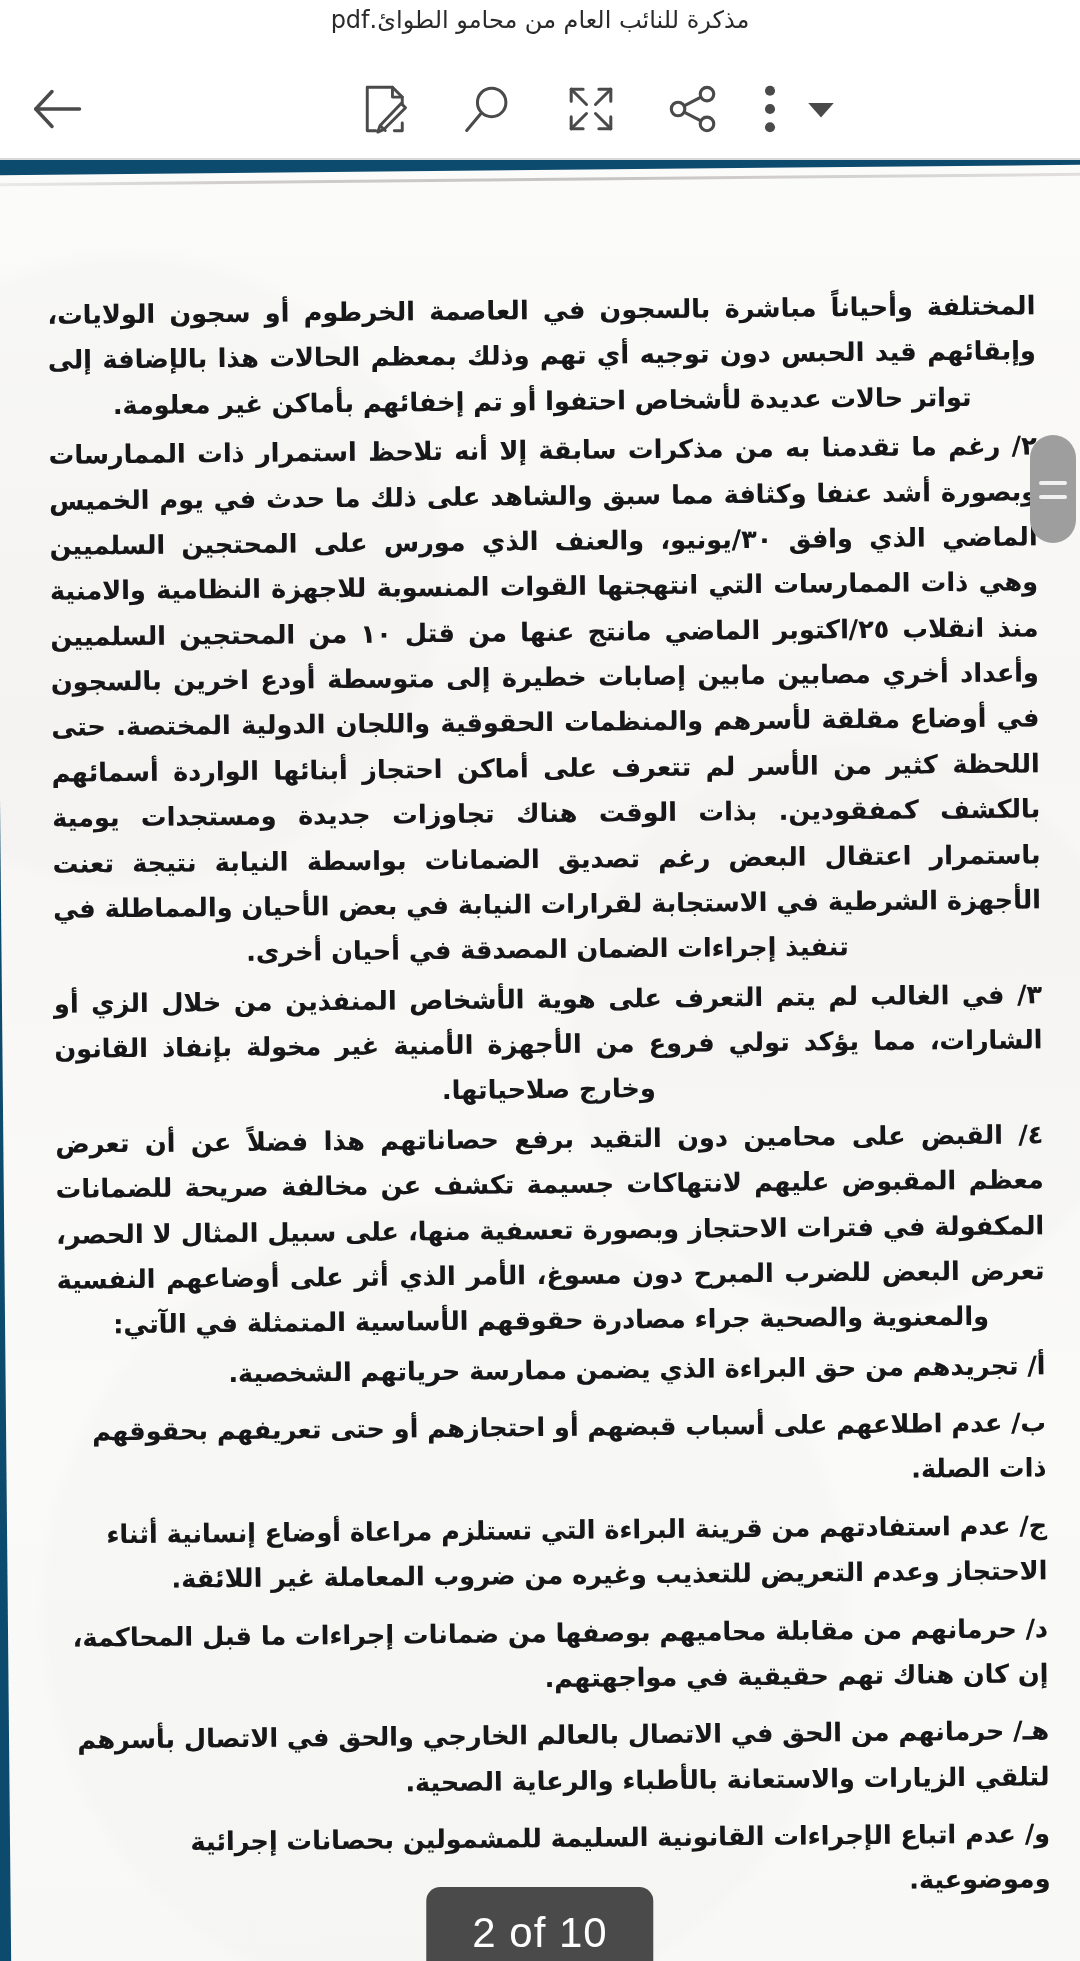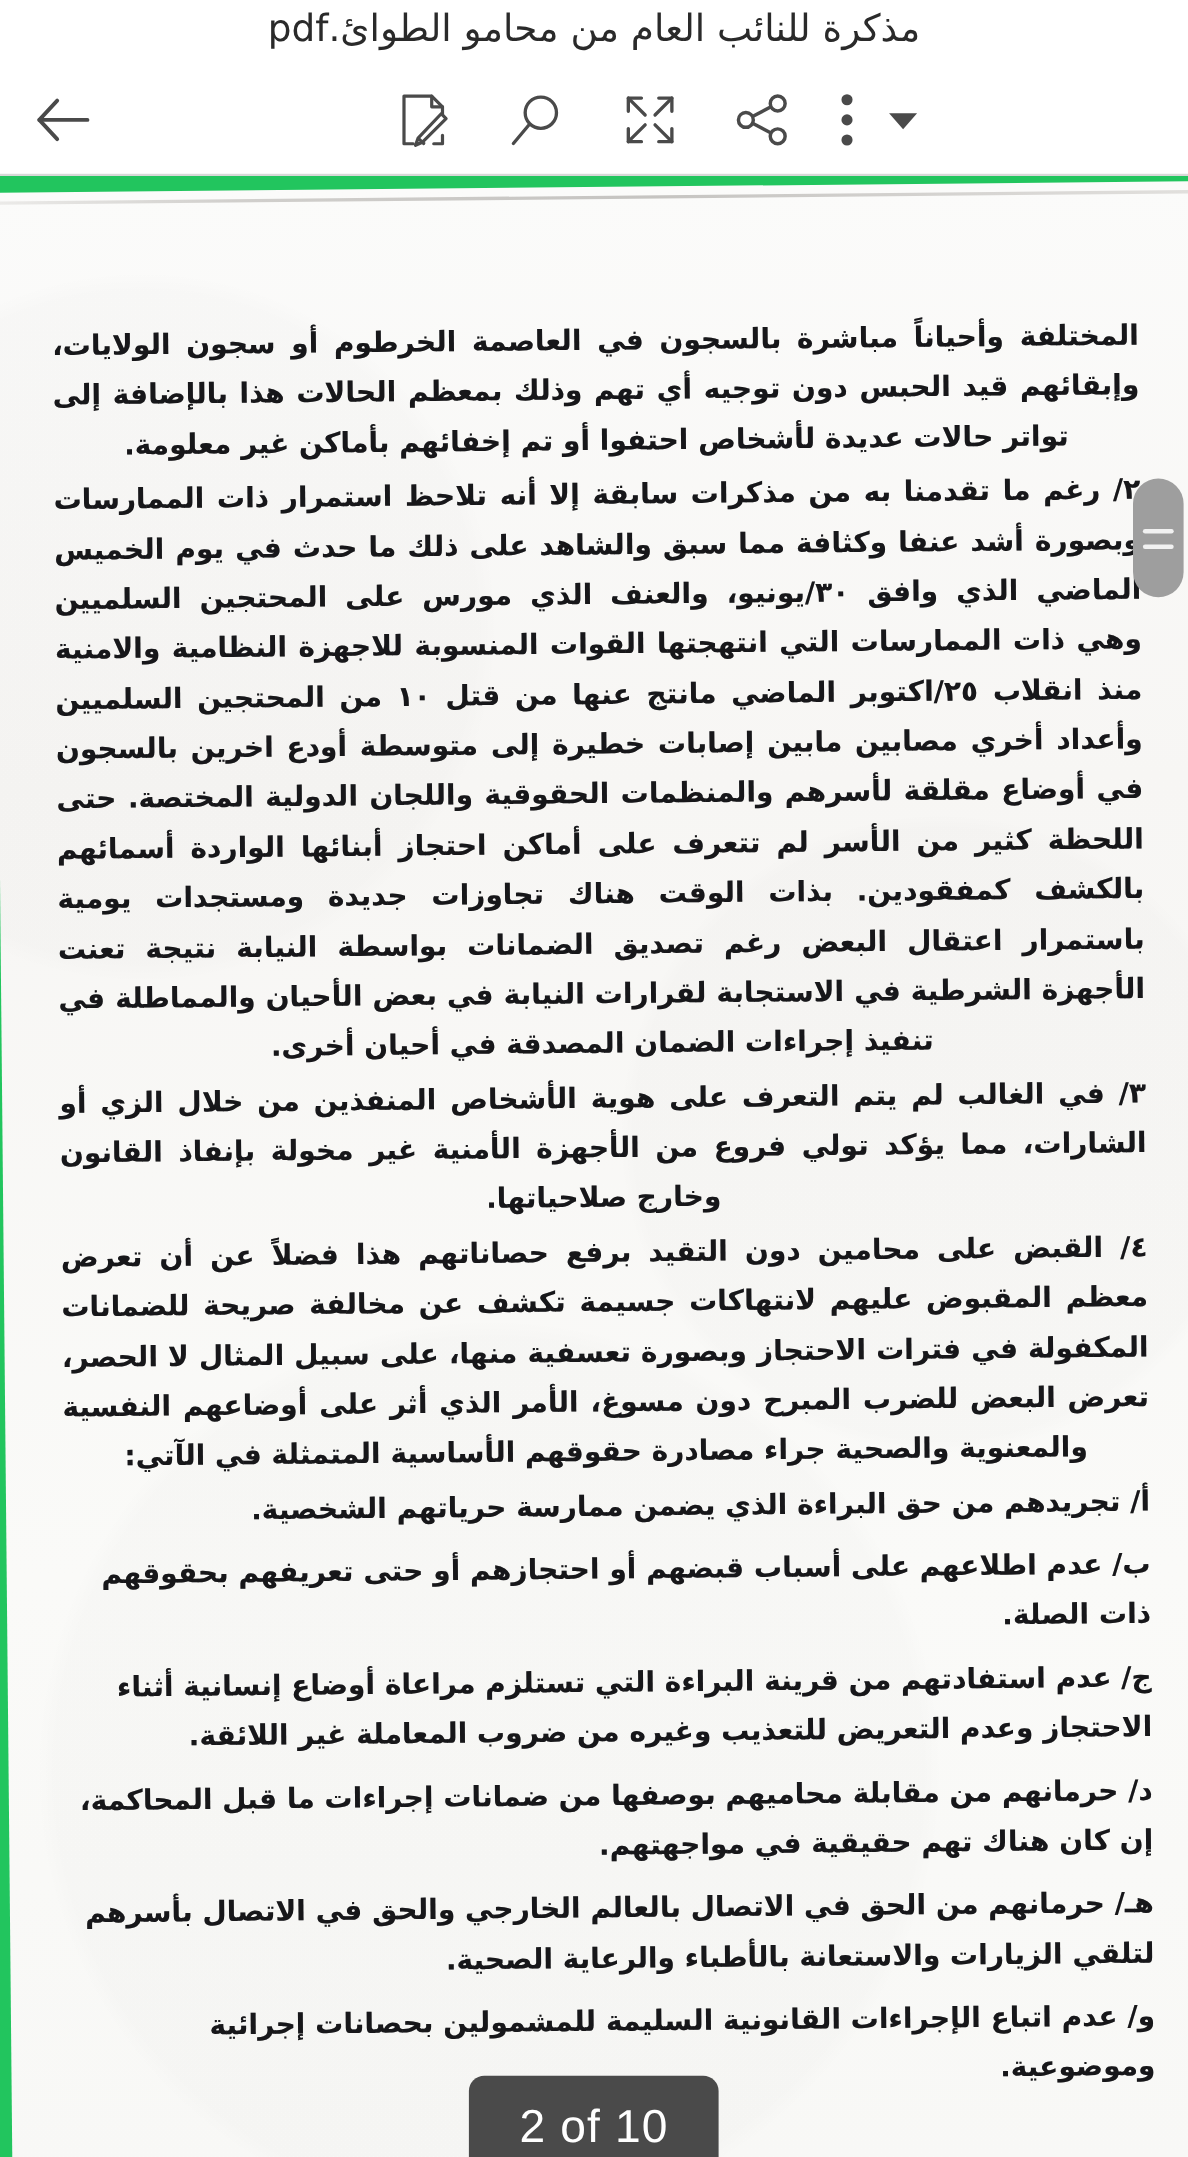--- a/index.html
+++ b/index.html
@@ -22,21 +22,21 @@
     background: #ffffff;
     position: relative;
     box-sizing: border-box;
   }
   .appbar-title {
     position: absolute;
     top: 6px;
     left: 0;
     width: 1080px;
     text-align: center;
-    font-size: 34px;
+    font-size: 24px;
     color: #2a2a2a;
     font-family: "DejaVu Sans", sans-serif;
     direction: rtl;
     unicode-bidi: plaintext;
     white-space: nowrap;
     letter-spacing: 0px;
   }
   .appbar-actions {
     position: absolute;
     top: 62px;
@@ -75,21 +75,21 @@
     background: #d8d8d8;
   }
 
   
   .doc-viewport {
     position: absolute;
     top: 160px;
     left: 0;
     width: 1080px;
     height: 1801px;
-    background: #22c55e;
+    background: #0c4a6e;
     overflow: hidden;
   }
 
   
   .page {
     position: absolute;
     top: 10px;
     left: -6px;
     width: 1092px;
     height: 1800px;

